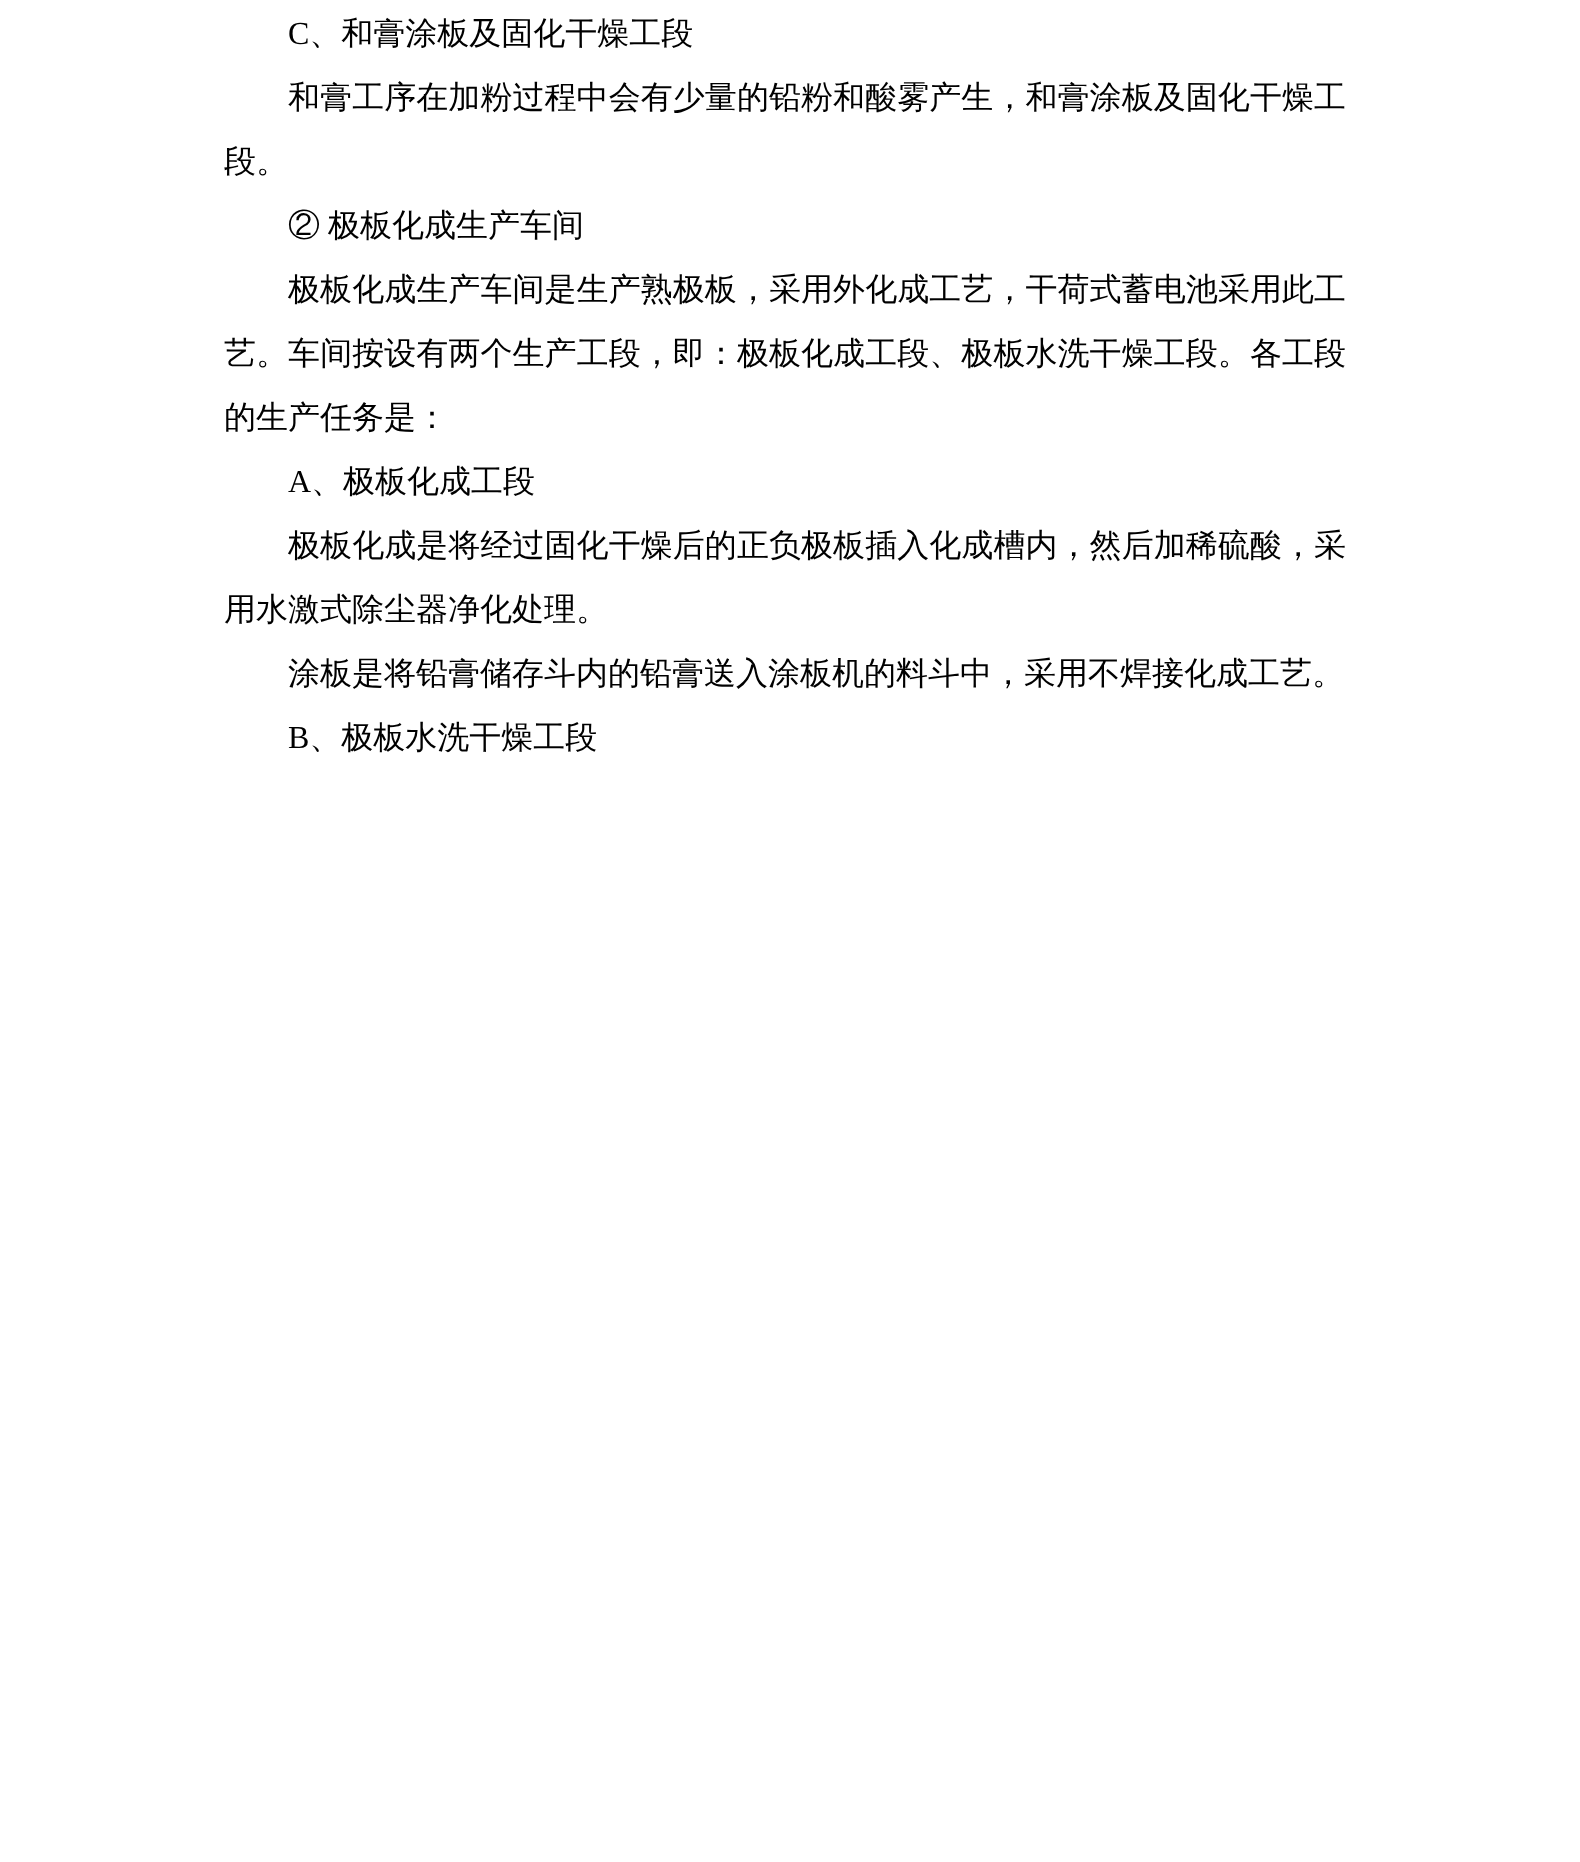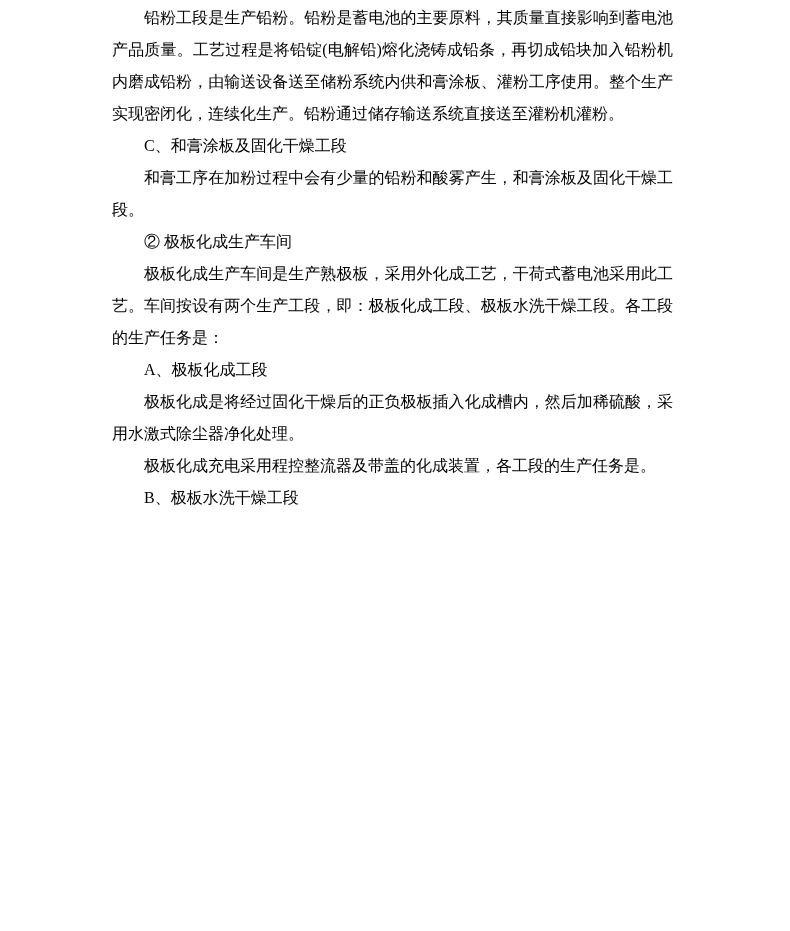--- a/index.html
+++ b/index.html
@@ -29,22 +29,21 @@
     margin: 0;
     padding: 0;
     text-indent: 2em;
     word-break: normal;
   }
 </style>
 </head>
 <body>
 
 <div class="page">
-  <p class="para">铅粉工段是生产铅粉。铅粉是蓄电池的主要原料，其质量直接影响到蓄电池产品质量。工艺过程是将铅锭(电解铅)熔化浇铸成铅条，再切成铅块加入铅粉机内磨成铅粉，由输送设备送至储粉系统内供和膏涂板、灌粉工序使用。整个生产实现密闭化，连续化生产。铅粉通过储存输送系统直接送至灌粉机灌粉。</p>
   <p class="para">C、和膏涂板及固化干燥工段</p>
   <p class="para">和膏工序在加粉过程中会有少量的铅粉和酸雾产生，和膏涂板及固化干燥工段。</p>
   <p class="para">② 极板化成生产车间</p>
   <p class="para">极板化成生产车间是生产熟极板，采用外化成工艺，干荷式蓄电池采用此工艺。车间按设有两个生产工段，即：极板化成工段、极板水洗干燥工段。各工段的生产任务是：</p>
   <p class="para">A、极板化成工段</p>
   <p class="para">极板化成是将经过固化干燥后的正负极板插入化成槽内，然后加稀硫酸，采用水激式除尘器净化处理。</p>
-  <p class="para">极板化成充电采用程控整流器及带盖的化成装置，各工段的生产任务是。</p>
+  <p class="para">涂板是将铅膏储存斗内的铅膏送入涂板机的料斗中，采用不焊接化成工艺。</p>
   <p class="para">B、极板水洗干燥工段</p>
 </div>
 
 </body></html>

